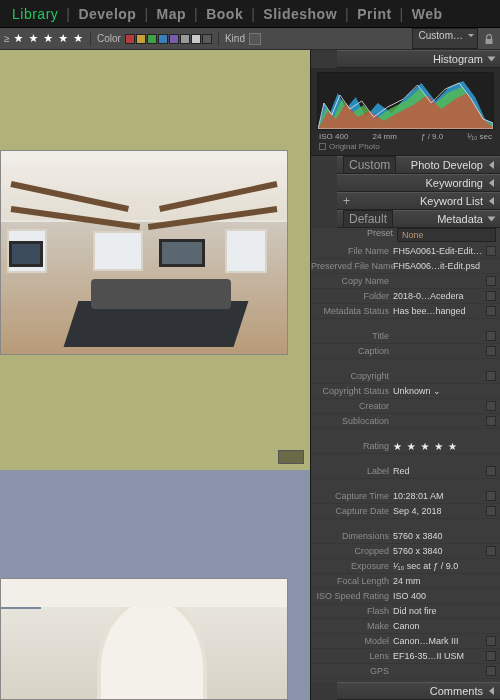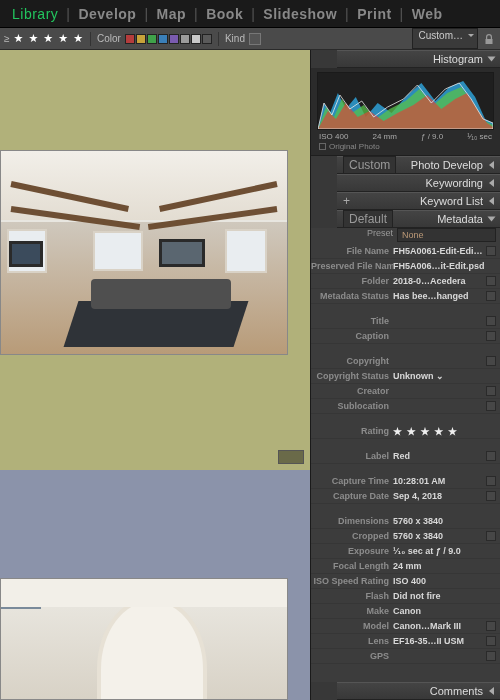--- a/index.html
+++ b/index.html
@@ -55,21 +55,21 @@
 
 .histo-box{height:88px;background:#2b2b2b;border-bottom:1px solid #1e1e1e;padding:4px 6px 0;position:relative;}
 .histo{position:relative;height:58px;border:1px solid #1a1a1a;background:#1f1f1f;}
 .histo svg{position:absolute;inset:0;width:100%;height:100%;}
 .histo-info{display:flex;justify-content:space-between;font-size:8px;color:#aaa;padding:2px 2px 0;}
 .histo-orig{font-size:8px;color:#888;padding:1px 2px;display:flex;align-items:center;gap:3px;}
 .histo-orig .cb{width:7px;height:7px;border:1px solid #666;}
 
 
 .meta-body{flex:1;overflow:hidden;background:#3c3c3c;}
-.meta-row{display:flex;align-items:center;height:15px;padding:0 4px 0 0;border-bottom:1px solid #363636;font-weight:bold;}
+.meta-row{display:flex;align-items:center;height:15px;padding:0 4px 0 0;border-bottom:1px solid #363636;}
 .meta-row.spacer{height:10px;border-bottom:none;}
 .meta-label{width:82px;text-align:right;color:#8c8c8c;font-size:9px;padding-right:4px;white-space:nowrap;overflow:hidden;}
 .meta-val{flex:1;color:#d8d8d8;font-size:9px;white-space:nowrap;overflow:hidden;text-overflow:ellipsis;}
 .meta-act{width:10px;height:10px;background:#474747;border:1px solid #2a2a2a;margin-left:2px;}
 .preset-row{display:flex;align-items:flex-start;height:16px;background:#3c3c3c;padding:0 4px;}
 .preset-row .meta-label{color:#999;}
 .preset-row .sel{flex:1;background:#333;border:1px solid #222;color:#b97;font-size:9px;padding:1px 4px;}
 
 .rating-stars{color:#eee;font-size:10px;letter-spacing:1px;}
 </style>
@@ -208,20 +208,25 @@
           <div class="meta-row">
             <div class="meta-label">File Name</div>
             <div class="meta-val">FH5A0061-Edit-Edit.psd</div>
             <div class="meta-act"></div>
           </div>
           <div class="meta-row">
             <div class="meta-label">Preserved File Name</div>
             <div class="meta-val">FH5A006…it-Edit.psd</div>
           </div>
           <div class="meta-row">
+            <div class="meta-label">Copy Name</div>
+            <div class="meta-val"></div>
+            <div class="meta-act"></div>
+          </div>
+          <div class="meta-row">
             <div class="meta-label">Folder</div>
             <div class="meta-val">2018-0…Acedera</div>
             <div class="meta-act"></div>
           </div>
           <div class="meta-row">
             <div class="meta-label">Metadata Status</div>
             <div class="meta-val">Has bee…hanged</div>
             <div class="meta-act"></div>
           </div>
           <div class="meta-row spacer"></div>

